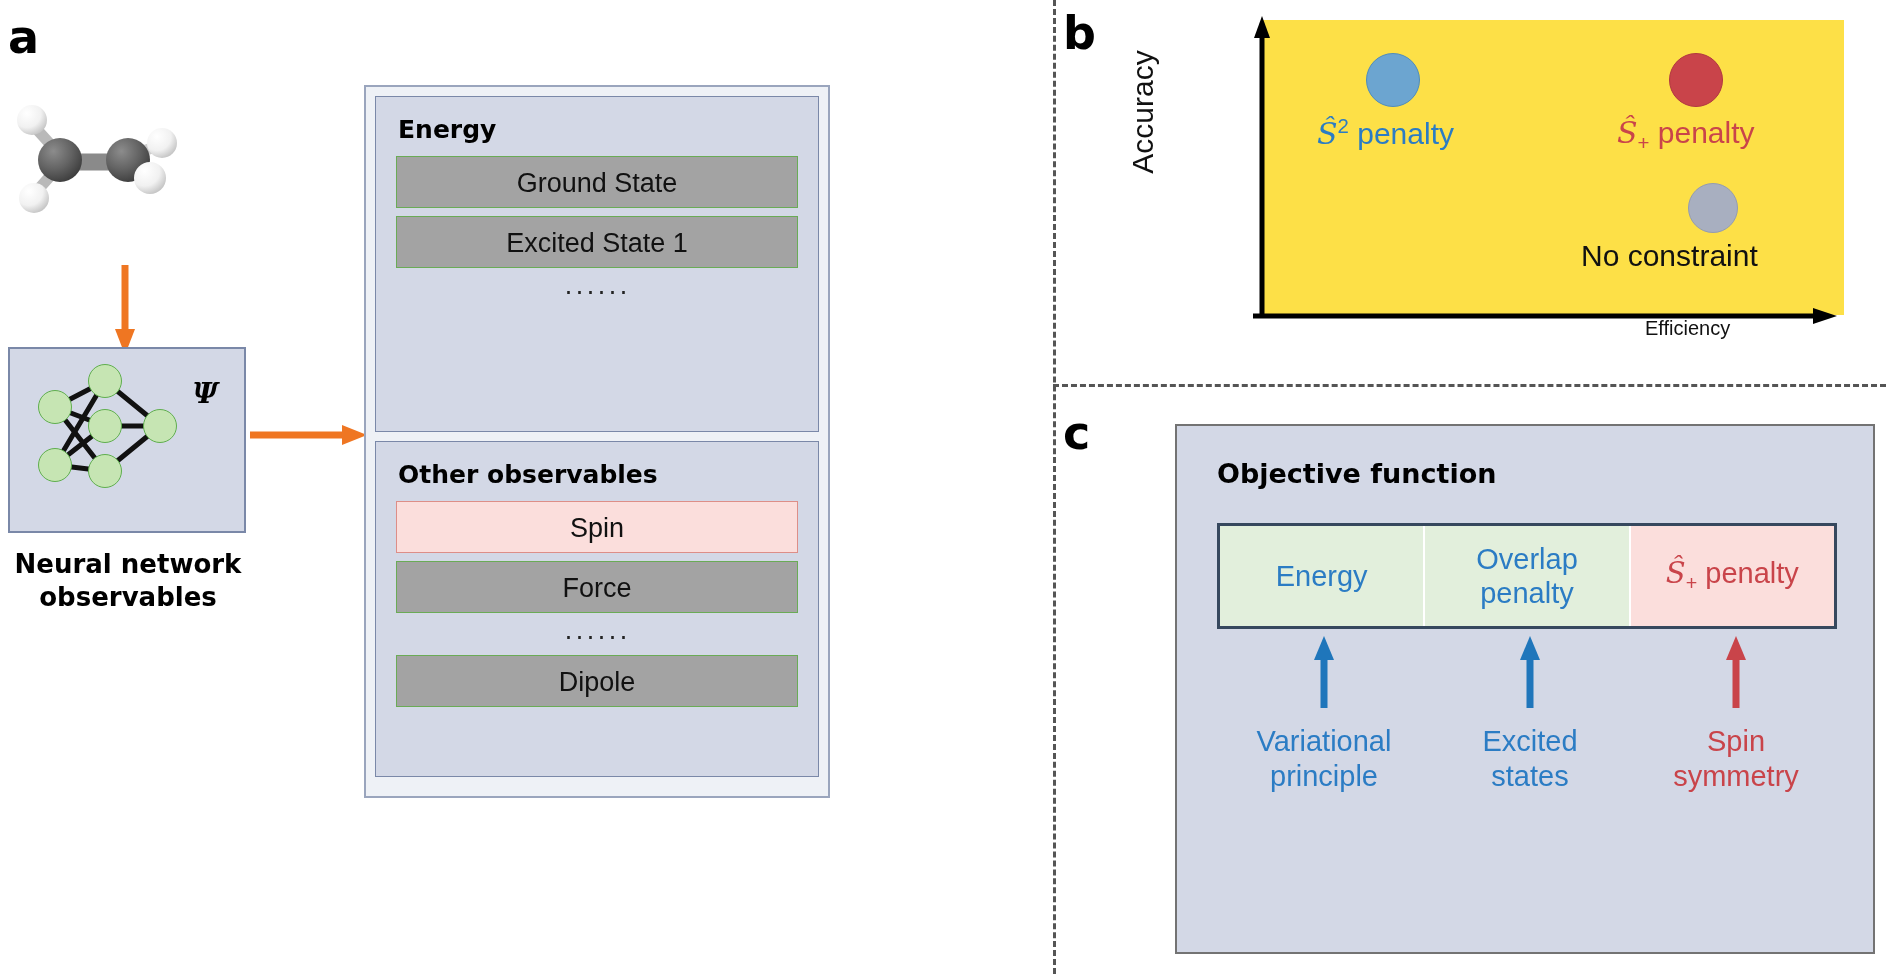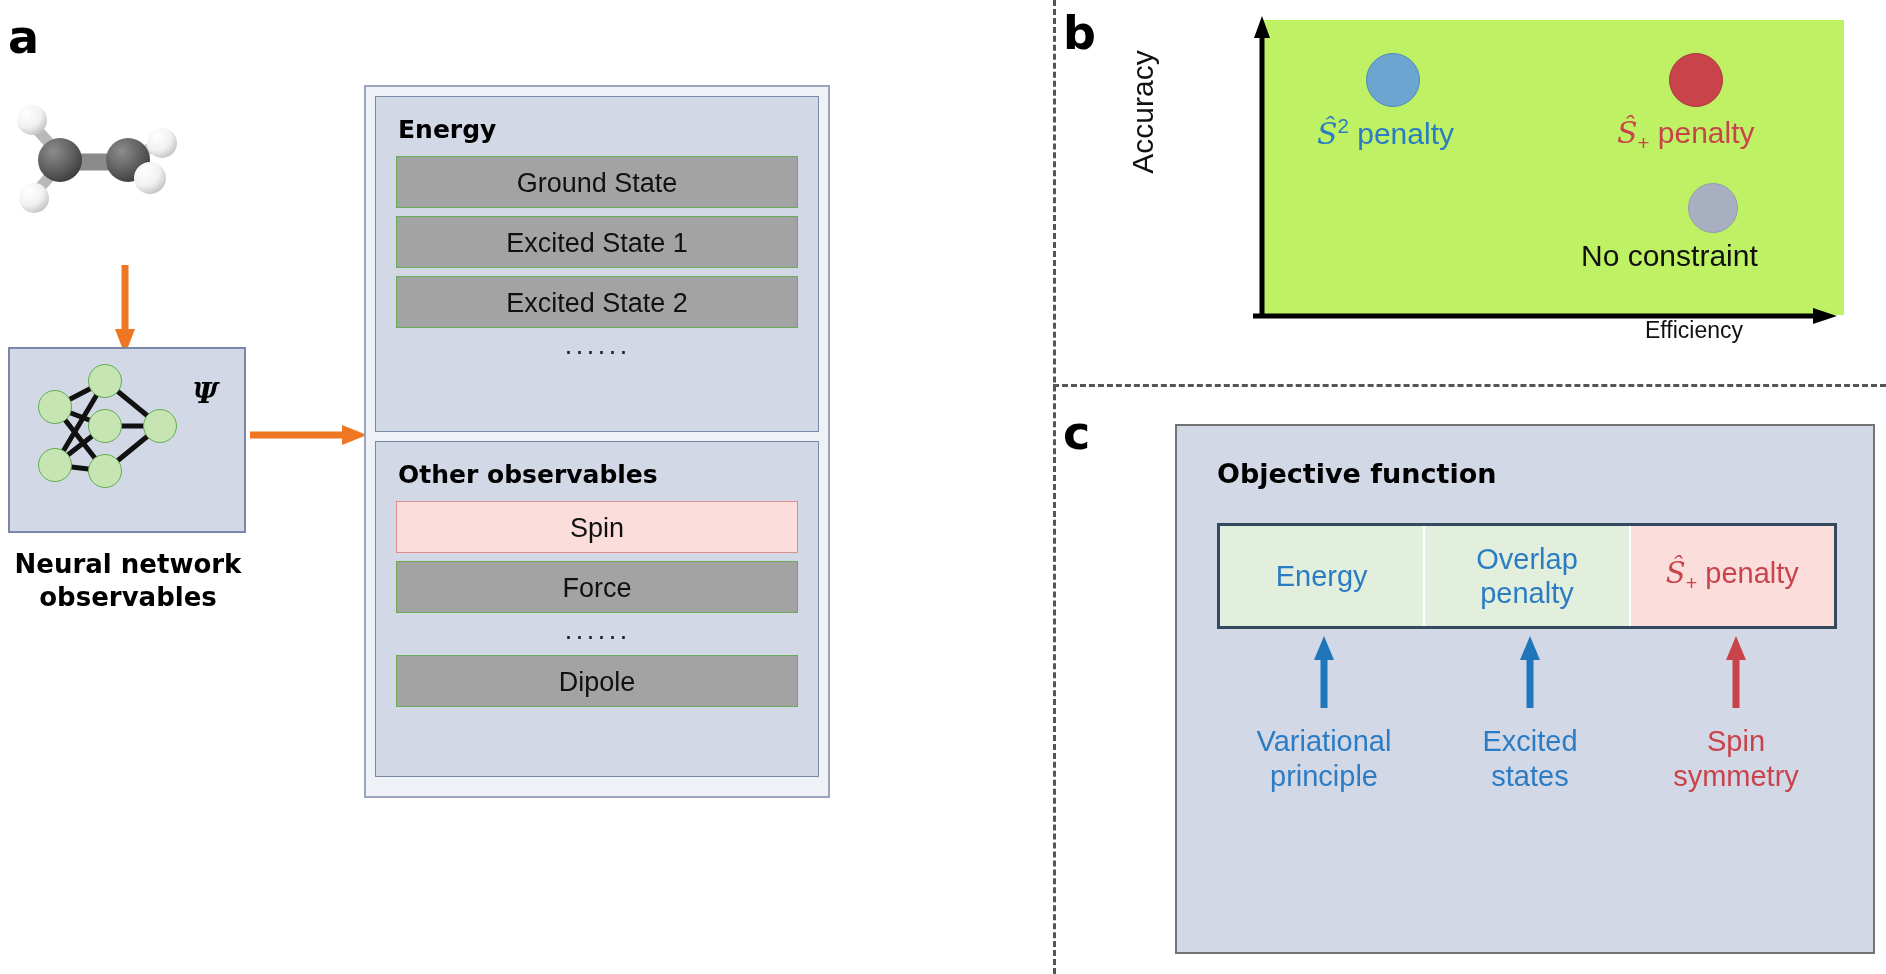--- a/index.html
+++ b/index.html
@@ -140,21 +140,21 @@
     width: 833px; height: 0;
     border-top: 3px dashed #555;
   }
 
   
   #panel-b { position: absolute; left: 1053px; top: 0; width: 833px; height: 384px; }
   #chart-plot {
     position: absolute;
     left: 208px; top: 20px;
     width: 583px; height: 295px;
-    background: #bef264;
+    background: #fde047;
   }
   #axis-y {
     position: absolute;
     left: 200px; top: 16px;
     width: 18px; height: 308px;
   }
   #axis-x {
     position: absolute;
     left: 200px; top: 306px;
     width: 585px; height: 20px;
@@ -164,21 +164,21 @@
     left: -10px; top: 95px;
     width: 200px;
     text-align: center;
     transform: rotate(-90deg);
     font-size: 30px;
     color: #111;
   }
   #xlabel {
     position: absolute;
     left: 592px; top: 317px;
-    font-size: 23px;
+    font-size: 20px;
     color: #111;
   }
   .bubble {
     position: absolute;
     border-radius: 50%;
     box-sizing: border-box;
   }
   .bubble-label {
     position: absolute;
     font-size: 30px;
@@ -319,21 +319,20 @@
       <polygon points="117,11 92,1 92,21" fill="#ef7622"></polygon>
     </svg>
   </div>
 
   <div id="results-outer">
 
     <div class="results-section" id="energy-section">
       <div class="section-title">Energy</div>
       <div class="item-box item-green">Ground State</div>
       <div class="item-box item-green">Excited State 1</div>
-      <div class="item-box item-green">Excited State 2</div>
       <div class="ellipsis">······</div>
     </div>
 
     <div class="results-section" id="observables-section">
       <div class="section-title">Other observables</div>
       <div class="item-box item-pink">Spin</div>
       <div class="item-box item-green">Force</div>
       <div class="ellipsis">······</div>
       <div class="item-box item-green">Dipole</div>
     </div>

